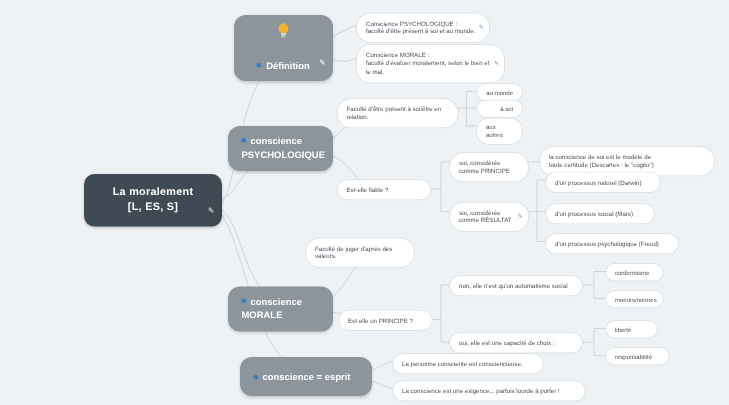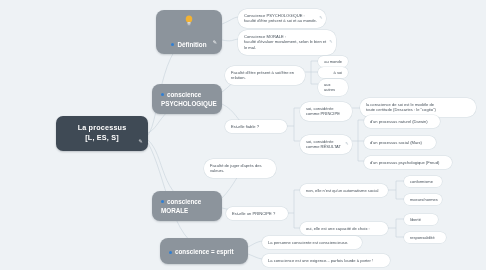--- a/index.html
+++ b/index.html
@@ -182,21 +182,21 @@
       <path d="M388,228 L396,228"></path>
       <path d="M396,228 L396,219 L404,219"></path>
       <path d="M396,228 L396,237 L404,237"></path>
 
       <path d="M248,247 C254,244 256,242 262,241"></path>
       <path d="M248,254 C254,256 256,258 262,259"></path>
     </g>
   </svg>
 
   <div class="node root" style="left:56px; top:116px;">
-    <span class="rtxt">La processus
+    <span class="rtxt">La moralement
 [L, ES, S]</span>
     <span class="mini">✎</span>
   </div>
 
   <div class="node branch def-node" style="left:156px; top:10px; width:66px; height:44px;">
     <span class="bulb">
       <svg viewBox="0 0 18 22" width="9" height="11">
         <ellipse cx="9" cy="8" rx="6.5" ry="7" fill="#f2b233"></ellipse>
         <rect x="5.8" y="14" width="6.4" height="3.6" rx="1" fill="#d9d9d9"></rect>
         <rect x="6.2" y="18" width="5.6" height="2.4" rx="1" fill="#bdbdbd"></rect>

